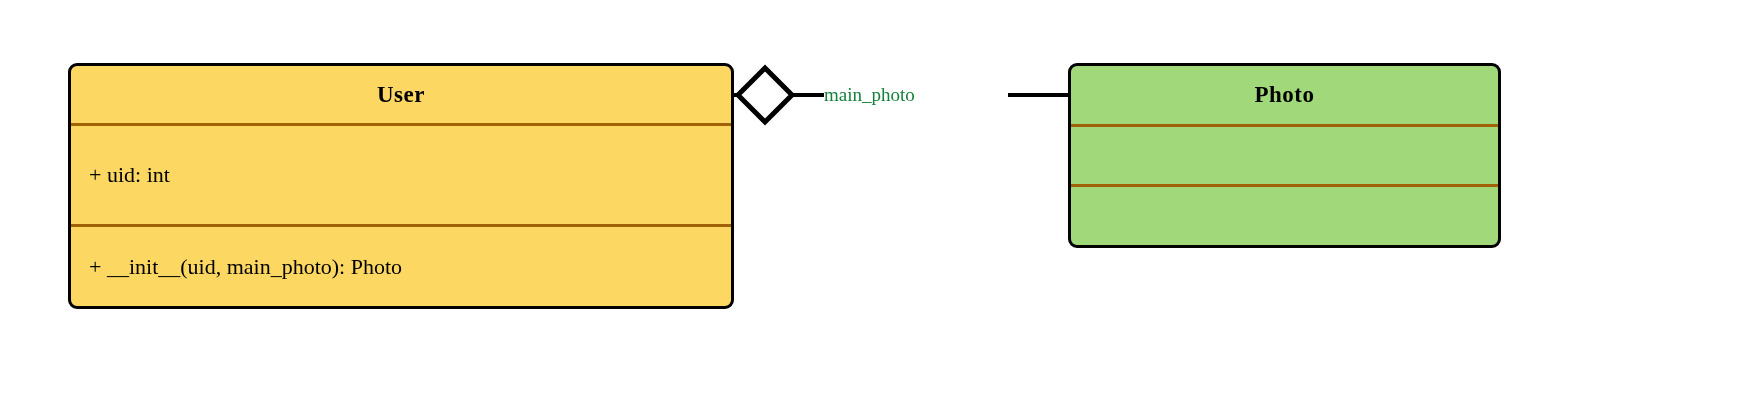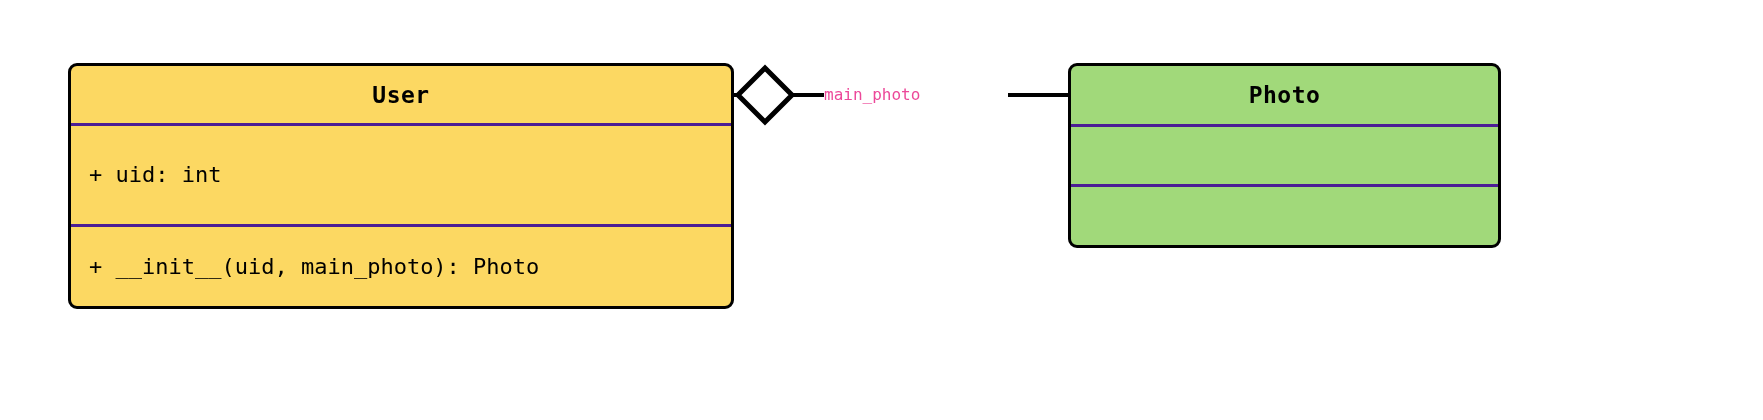--- a/index.html
+++ b/index.html
@@ -13,39 +13,40 @@
     position: relative;
     overflow: hidden;
     font-family: "DejaVu Sans Mono", "Liberation Mono", monospace;
   }
 
   #diagram-canvas {
     position: absolute;
     left: 0; top: 0;
     width: 1763px;
     height: 420px;
+    font-family: Liberation Serif, serif;
   }
 
   
   .uml-class {
     position: absolute;
     box-sizing: border-box;
     border: 3px solid #000000;
     border-radius: 9px;
     overflow: hidden;
     background: #ffffff;
   }
 
   .uml-compartment {
     box-sizing: border-box;
     width: 100%;
     position: relative;
   }
   .uml-compartment + .uml-compartment {
-    border-top: 3px solid #4c1d95;
+    border-top: 3px solid #a16207;
   }
 
   .uml-title {
     display: flex;
     align-items: center;
     justify-content: center;
     font-weight: bold;
     font-size: 23px;
     letter-spacing: 0.5px;
     color: #000000;
@@ -98,24 +99,24 @@
     left: 0; top: 0;
     width: 1763px;
     height: 420px;
     pointer-events: none;
   }
 
   #association-label {
     position: absolute;
     left: 824px;
     top: 80px;
-    font-size: 16px;
+    font-size: 19px;
     line-height: 30px;
     white-space: pre;
-    color: #ec4899;
+    color: #15803d;
   }
 </style>
 </head>
 <body>
 
 <div id="diagram-canvas">
 
   <div class="uml-class" id="class-user" style="background: rgb(252, 216, 98);">
     <div class="uml-compartment uml-title c-title">User</div>
 

